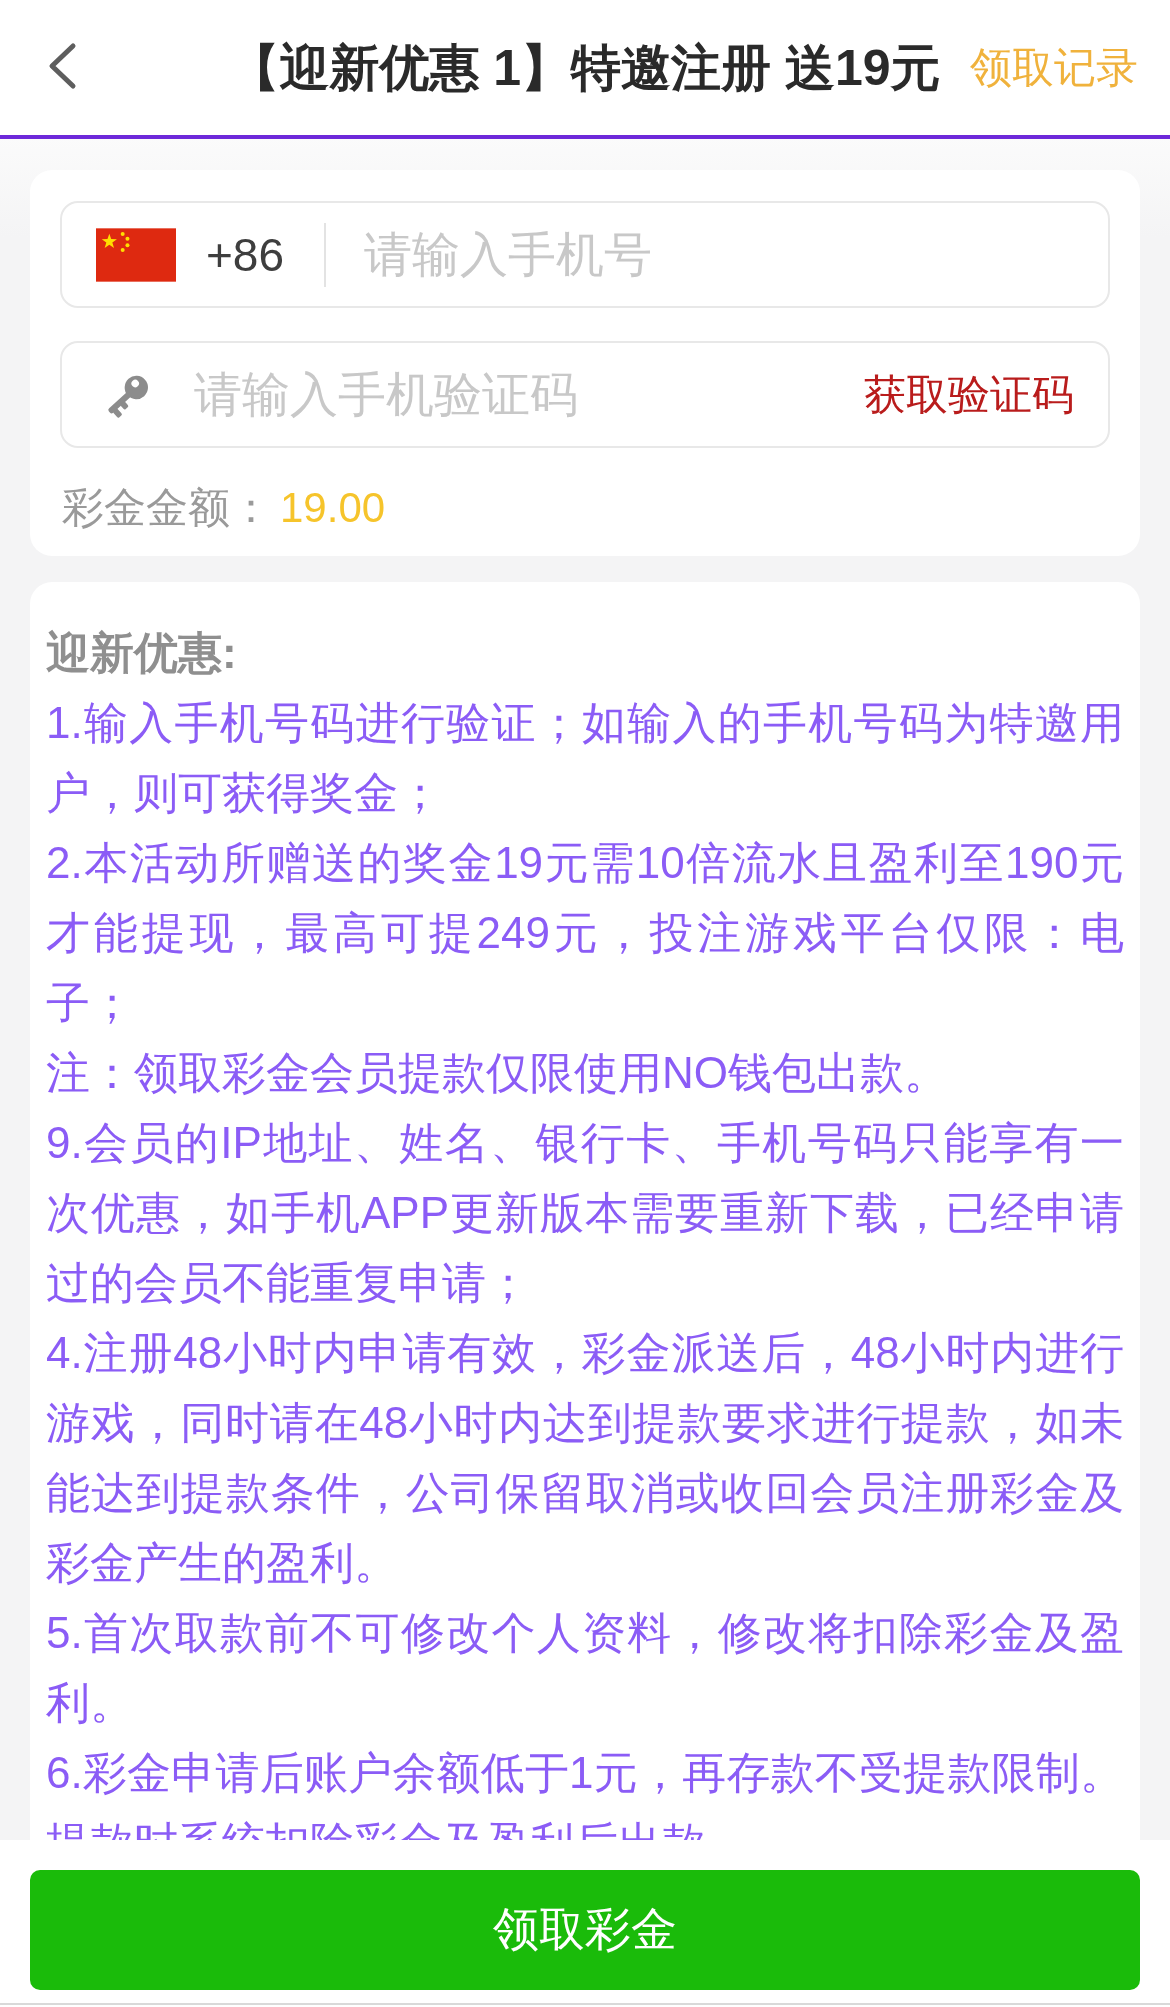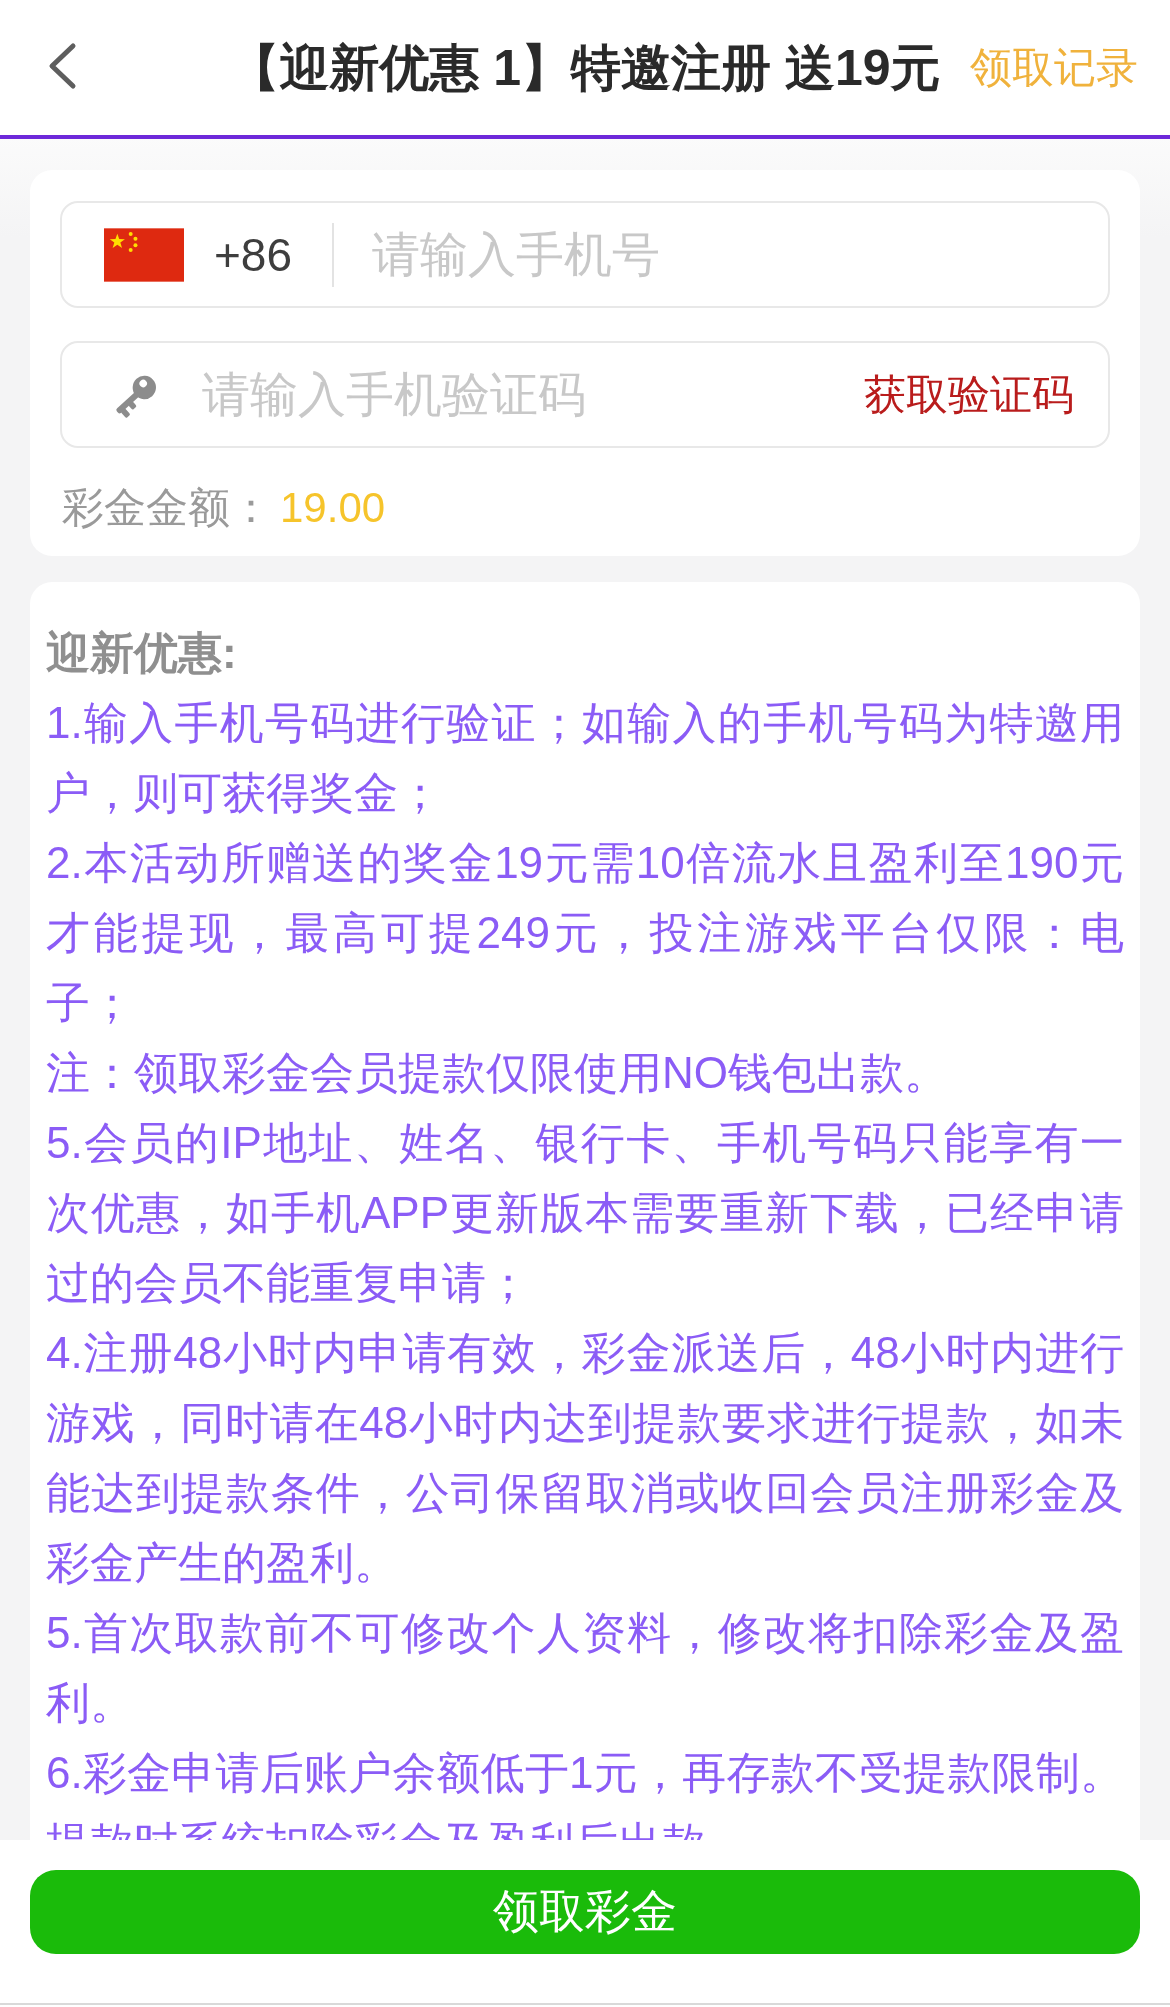--- a/index.html
+++ b/index.html
@@ -34,21 +34,21 @@
   }
 
   
   .card1 {
     position:absolute; top:33px; left:30px; right:30px; height:386px;
     background:#ffffff; border-radius:22px;
   }
   .input-row {
     position:absolute; left:30px; right:30px; height:103px;
     border:2px solid #e8e8e8; border-radius:18px;
-    display:flex; align-items:center; background:#fff;padding-left:8px;
+    display:flex; align-items:center; background:#fff;
   }
   .input-row.phone { top:31px; }
   .input-row.code  { top:171px; }
   .flag { width:80px; height:54px; margin-left:34px; flex:0 0 auto; }
   .flag svg { display:block; width:100%; height:100%; }
   .cc { font-size:46px; color:#3e3e3e; margin-left:30px; flex:0 0 auto; }
   .vdiv { width:2px; height:64px; background:#e3e3e3; margin-left:40px; flex:0 0 auto; }
   .field {
     border:none; outline:none; background:transparent;
     font-size:48px; color:#333333; margin-left:36px; flex:1 1 auto; min-width:0;
@@ -70,22 +70,22 @@
     position:absolute; top:445px; left:30px; right:30px; min-height:1500px;
     background:#ffffff; border-radius:22px; padding:36px 16px 60px;
     box-sizing:border-box;
   }
   .rules-heading { font-size:44px; line-height:70px; font-weight:700; color:#8f8f8f; }
   .rule { margin:0; font-size:44px; line-height:70px; color:#8b5cf6; text-align:justify; }
 
   
   .bottom-bar { position:absolute; left:0; right:0; bottom:0; height:167px; background:#ffffff; z-index:6; }
   .claim-btn {
-    position:absolute; left:30px; right:30px; top:30px; height:84px;
-    background:var(--button-green,#1abb0a); border:none; border-radius:26px;
+    position:absolute; left:30px; right:30px; top:30px; height:120px;
+    background:var(--button-green,#1abb0a); border:none; border-radius:10px;
     color:#ffffff; font-size:46px; display:flex; align-items:center; justify-content:center;
     cursor:pointer; font-family:inherit;
   }
   .home-line { position:absolute; left:0; right:0; bottom:2px; height:2px; background:#d9d9d9; }
 </style>
 </head>
 <body>
 
 <div class="header">
   <button class="back-btn">
@@ -143,21 +143,21 @@
   <div class="card2">
     <div class="rules-heading">迎新优惠:</div>
     <div>
 
         <p class="rule">1.输入手机号码进行验证；如输入的手机号码为特邀用户，则可获得奖金；</p>
 
         <p class="rule">2.本活动所赠送的奖金19元需10倍流水且盈利至190元才能提现，最高可提249元，投注游戏平台仅限：电子；</p>
 
         <p class="rule">注：领取彩金会员提款仅限使用NO钱包出款。</p>
 
-        <p class="rule">5.会员的IP地址、姓名、银行卡、手机号码只能享有一次优惠，如手机APP更新版本需要重新下载，已经申请过的会员不能重复申请；</p>
+        <p class="rule">9.会员的IP地址、姓名、银行卡、手机号码只能享有一次优惠，如手机APP更新版本需要重新下载，已经申请过的会员不能重复申请；</p>
 
         <p class="rule">4.注册48小时内申请有效，彩金派送后，48小时内进行游戏，同时请在48小时内达到提款要求进行提款，如未能达到提款条件，公司保留取消或收回会员注册彩金及彩金产生的盈利。</p>
 
         <p class="rule">5.首次取款前不可修改个人资料，修改将扣除彩金及盈利。</p>
 
         <p class="rule">6.彩金申请后账户余额低于1元，再存款不受提款限制。提款时系统扣除彩金及盈利后出款。</p>
 
       </div>
   </div>
 

